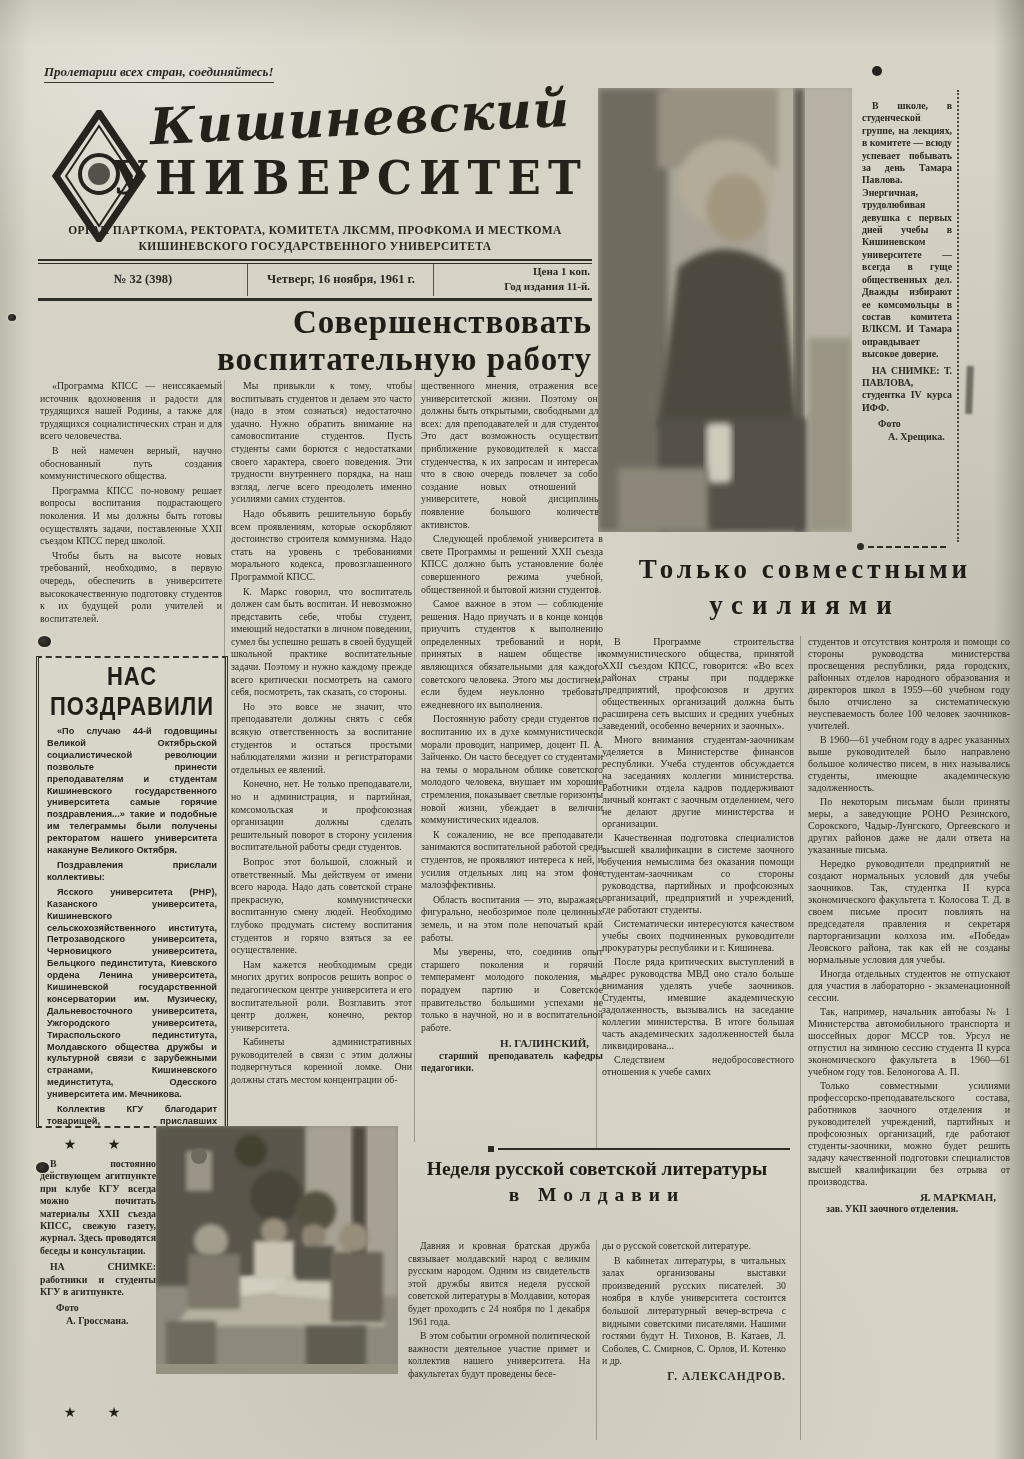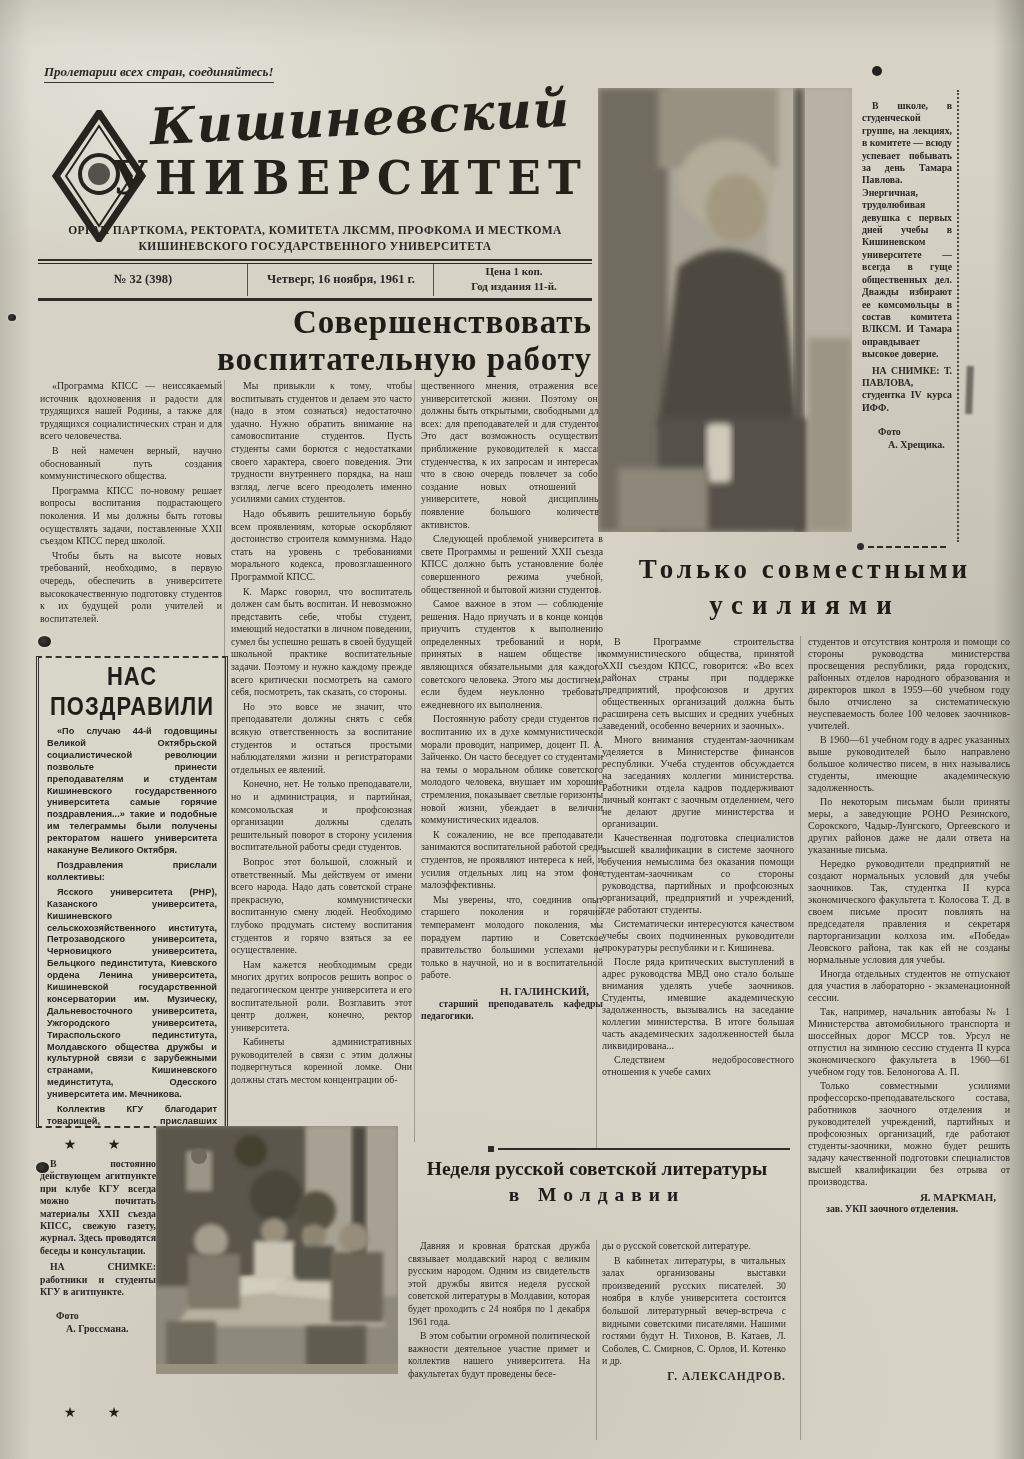--- a/index.html
+++ b/index.html
@@ -15,38 +15,38 @@
     font-family:"Liberation Serif", serif; color:#2a2824;
   }
   .abs{position:absolute;}
   .tagline{font-style:italic;font-weight:bold;font-size:13px;border-bottom:1px solid #38362f;padding-bottom:2px;white-space:nowrap;}
   .title-script{font-family:"DejaVu Serif",serif;font-style:italic;font-weight:bold;font-size:50px;text-align:center;transform:rotate(-2.5deg);letter-spacing:1px;color:#232119;}
   .title-caps{font-family:"DejaVu Serif",serif;font-weight:bold;font-size:44px;letter-spacing:7px;text-align:center;transform:scaleY(1.08);color:#232119;}
   .organ{font-weight:bold;font-size:11.5px;letter-spacing:.4px;text-align:center;}
   .rule-double{border-top:2px solid #2e2c26;border-bottom:1px solid #2e2c26;height:2px;}
   .rule-thick{background:#2e2c26;height:3px;}
   .issue-cell{font-weight:bold;font-size:12.5px;text-align:center;}
-  .issue-small{font-weight:bold;font-size:11px;line-height:14px;text-align:center;}
+  .issue-small{font-weight:bold;font-size:11px;line-height:14px;text-align:right;}
   .vline{width:1px;background:#55524a;}
   .vline-faint{width:1px;background:rgba(50,48,42,.35);}
   .vline-dotted{width:0;border-left:2px dotted #4a473f;}
   .headline{font-weight:bold;font-size:33px;text-align:right;letter-spacing:1px;color:#1f1d18;}
   .col{font-size:9.8px;line-height:12.6px;text-align:justify;overflow:hidden;}
   .col p{margin:0 0 2px 0;text-indent:12px;}
   .cont p:first-child{text-indent:0;}
   .sig-name{font-weight:bold;font-size:11px;text-align:right;padding-right:14px;margin-top:3px;}
   .sig-role{font-weight:bold;font-size:9.8px;text-align:justify;text-indent:18px;}
   .congrats{border-left:3px double #35332c;border-right:3px double #35332c;border-top:2px dashed #35332c;border-bottom:2px dashed #35332c;padding:6px 8px;overflow:hidden;background:rgba(255,255,255,.06);}
   .congrats-title{font-family:"Liberation Sans",sans-serif;font-weight:bold;font-size:22px;text-align:center;letter-spacing:1px;transform:scaleY(1.15);margin:2px 0 8px 0;color:#201e19;}
   .congrats-body{font-family:"Liberation Sans",sans-serif;font-weight:bold;font-size:9.2px;line-height:11.9px;text-align:justify;}
   .congrats-body p{margin:0 0 3px 0;text-indent:10px;}
   .stars{font-size:14px;letter-spacing:14px;text-align:center;color:#232119;}
   .caption-col{font-weight:bold;font-size:9.8px;line-height:12.4px;text-align:justify;overflow:hidden;}
   .caption-col p{margin:0 0 4px 0;text-indent:10px;}
-  .credit-label{font-weight:bold;font-size:9.8px;text-indent:16px;margin-top:12px;}
+  .credit-label{font-weight:bold;font-size:9.8px;text-indent:16px;margin-top:4px;}
   .credit-name{font-weight:bold;font-size:10px;text-indent:26px;}
   .photo{box-shadow:0 0 0 1px rgba(40,38,32,.25) inset;}
   .sep{display:flex;align-items:center;}
   .sep .sq{width:6px;height:6px;background:#2e2c26;margin-right:4px;flex:0 0 auto;}
   .sep .ln{height:2px;background:#2e2c26;flex:1 1 auto;}
   .sep .dot{width:7px;height:7px;border-radius:50%;background:#2e2c26;margin-right:4px;flex:0 0 auto;}
   .sep .wavy{height:2px;flex:1 1 auto;background:repeating-linear-gradient(90deg,#2e2c26 0 6px,transparent 6px 9px);}
   .jhead{font-weight:bold;font-size:27px;text-align:center;letter-spacing:4px;color:#1f1d18;}
   .jhead2{letter-spacing:9px;}
   .lithead{font-weight:bold;font-size:19.5px;text-align:center;color:#1f1d18;}
@@ -125,20 +125,21 @@
 
   <div class="abs vline-faint" style="left:414px;top:380px;height:762px;"></div>
 
   <div class="abs col cont" style="left:421px;top:380px;width:182px;height:762px;">
     <div>
         <p>щественного мнения, отражения всей университетской жизни. Поэтому они должны быть открытыми, свободными для всех: для преподавателей и для студентов. Это даст возможность осуществить приближение руководителей к массам студенчества, к их запросам и интересам, что в свою очередь повлечет за собой создание новых отношений в университете, новой дисциплины, появление большого количества активистов.</p>
         <p>Следующей проблемой университета в свете Программы и решений XXII съезда КПСС должно быть установление более совершенного режима учебной, общественной и бытовой жизни студентов.</p>
         <p>Самое важное в этом — соблюдение решения. Надо приучать и в конце концов приучить студентов к выполнению определенных требований и норм, принятых в нашем обществе и являющихся обязательными для каждого советского человека. Этого мы достигнем, если будем неуклонно требовать ежедневного их выполнения.</p>
         <p>Постоянную работу среди студентов по воспитанию их в духе коммунистической морали проводит, например, доцент П. А. Зайченко. Он часто беседует со студентами на темы о моральном облике советского молодого человека, внушает им хорошие стремления, показывает светлые горизонты новой жизни, убеждает в величии коммунистических идеалов.</p>
         <p>К сожалению, не все преподаватели занимаются воспитательной работой среди студентов, не проявляют интереса к ней, и усилия отдельных лиц на этом фоне малоэффективны.</p>
+        <p>Область воспитания — это, выражаясь фигурально, необозримое поле целинных земель, и на этом поле непочатый край работы.</p>
         <p>Мы уверены, что, соединив опыт старшего поколения и горячий темперамент молодого поколения, мы порадуем партию и Советское правительство большими успехами не только в научной, но и в воспитательной работе.</p>
       </div>
     <div class="sig-name">Н. ГАЛИНСКИЙ,</div>
     <div class="sig-role">старший преподаватель кафедры педагогики.</div>
   </div>
 
   <div class="abs congrats" style="left:36px;top:656px;width:170px;height:456px;">
     <div class="congrats-title">НАС ПОЗДРАВИЛИ</div>
     <div class="congrats-body">
         <p>«По случаю 44-й годовщины Великой Октябрьской социалистической революции позвольте принести преподавателям и студентам Кишиневского государственного университета самые горячие поздравления...» такие и подобные им телеграммы были получены ректоратом нашего университета накануне Великого Октября.</p>

